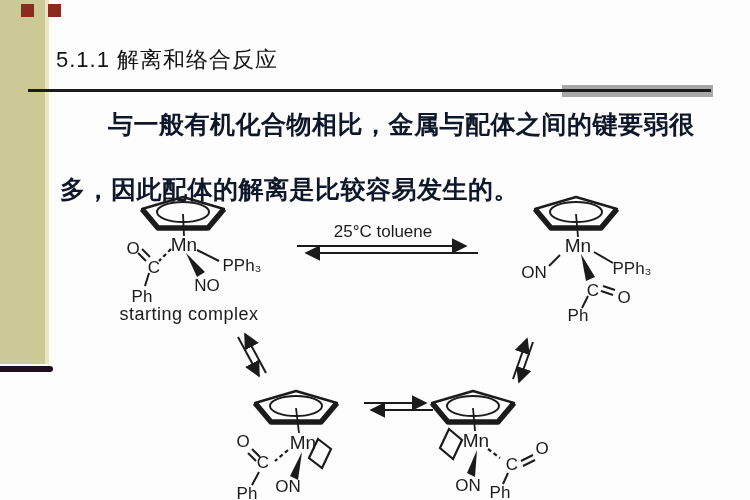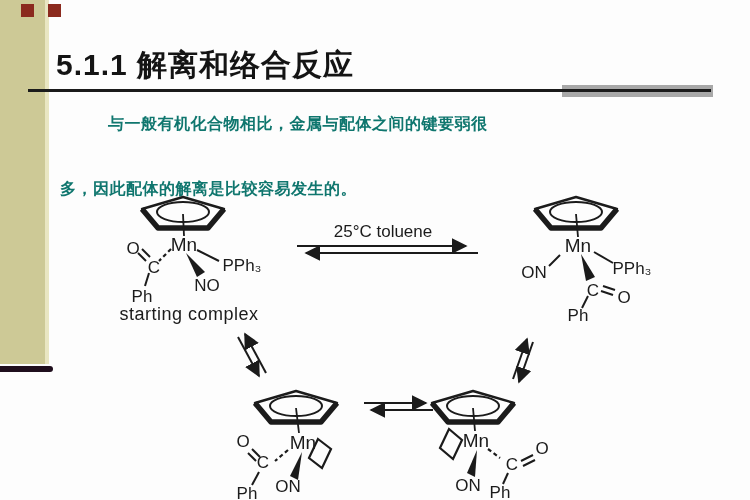--- a/index.html
+++ b/index.html
@@ -5,25 +5,25 @@
   html,body{margin:0;padding:0;}
   body{font-family:"Liberation Sans","DejaVu Sans",sans-serif;background:#ffffff;}
   #slide{position:relative;width:750px;height:500px;background:#fdfdfd;overflow:hidden;}
 
   .sidebar{position:absolute;left:0;top:0;width:45px;height:364px;background:#cdc996;border-right:4px solid #e9e6c2;}
   .sidebar-endline{position:absolute;left:0;top:366px;width:53px;height:6px;background:#1f0e1d;border-radius:0 4px 4px 0;}
   .accent-square{position:absolute;width:13px;height:13px;background:#8b2a1e;}
   .accent-square.sq1{left:21px;top:4px;}
   .accent-square.sq2{left:48px;top:4px;}
 
-  .slide-title{position:absolute;left:56px;top:45px;font-size:30px;font-weight:bold;color:#141414;letter-spacing:1px;white-space:nowrap;}
+  .slide-title{position:absolute;left:56px;top:45px;font-size:22px;font-weight:normal;color:#141414;letter-spacing:1px;white-space:nowrap;}
   .gray-bar{position:absolute;left:562px;top:85px;width:151px;height:12px;background:#a8a8a8;}
   .title-underline{position:absolute;left:28px;top:89px;width:683px;height:3px;background:#1b1b1b;}
 
-  .body-text{position:absolute;left:60px;top:109px;width:660px;font-size:16px;font-weight:bold;color:#0f766e;line-height:30px;letter-spacing:0.5px;}
+  .body-text{position:absolute;left:60px;top:109px;width:660px;font-size:25px;font-weight:bold;color:#0f172a;line-height:30px;letter-spacing:0.5px;}
   .body-text .line1{display:block;padding-left:48px;white-space:nowrap;}
   .body-text .line2{display:block;white-space:nowrap;margin-top:35px;}
 
   svg.scheme{position:absolute;left:0;top:170px;}
   svg.scheme text{fill:#1b1b1b;font-family:"Liberation Sans","DejaVu Sans",sans-serif;font-size:17px;}
   svg.scheme text.metal{font-size:19px;}
   svg.scheme text.caption{font-size:18px;letter-spacing:0.5px;}
   svg.scheme text.cond{font-size:17px;}
   .bond{stroke:#1b1b1b;stroke-width:2;fill:none;}
   .bond-thin{stroke:#1b1b1b;stroke-width:1.8;fill:none;}

